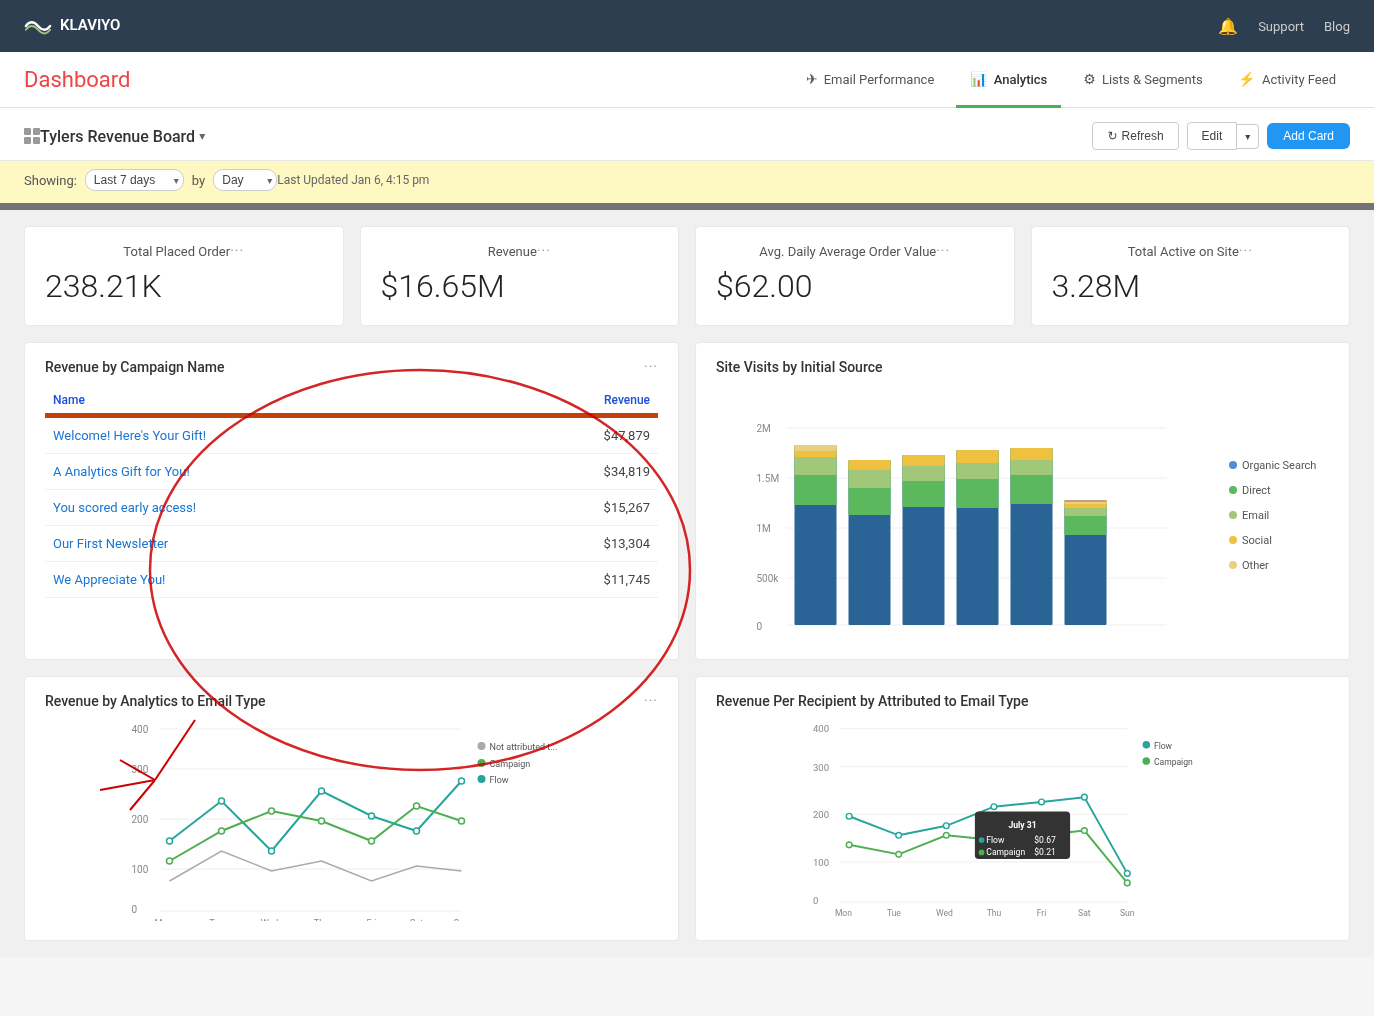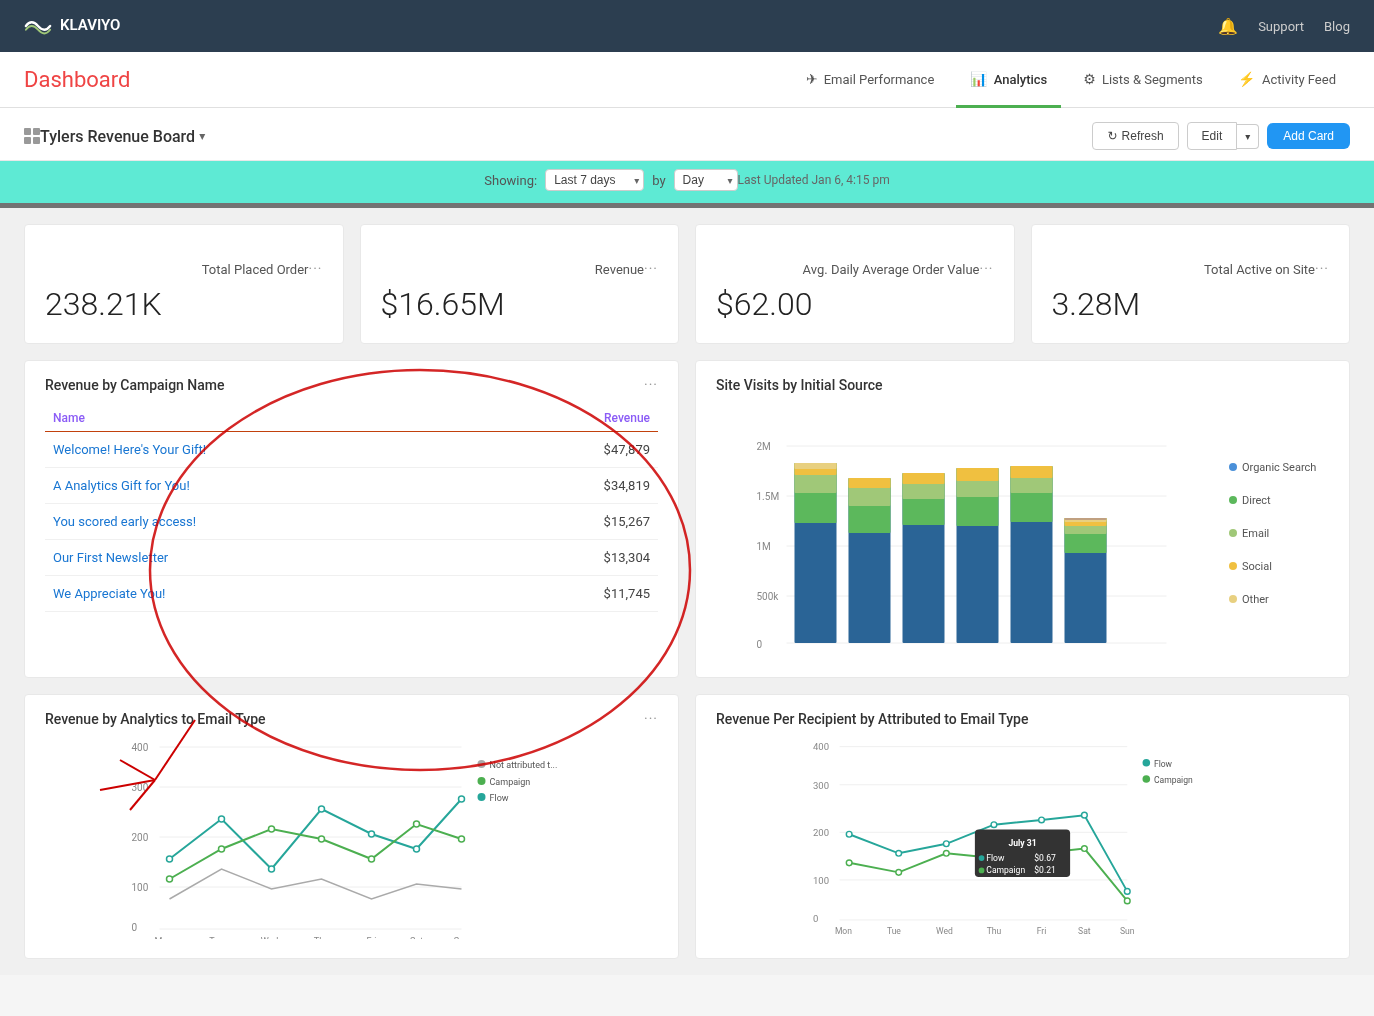--- a/index.html
+++ b/index.html
@@ -65,30 +65,30 @@
     .btn-add {
       padding: 6px 16px; background: #2196f3; color: white;
       border: none; border-radius: 6px; cursor: pointer; font-size: 12px; font-weight: 500;
     }
     .btn-edit-group { display: flex; align-items: center; }
     .btn-edit-dropdown { padding: 6px 8px; border: 1px solid #ccc; border-left: none; background: white; border-radius: 0 4px 4px 0; cursor: pointer; font-size: 10px; color: #444; }
     .btn-edit-main { border-radius: 4px 0 0 4px; }
 
     
     .filter-row {
-      background: #5eead4;
+      background: #fef9c3;
       padding: 8px 24px 12px;
       display: flex;
       align-items: center;
-      justify-content: center;
-      border-bottom: 5px solid #737373;
+      justify-content: flex-start;
+      border-bottom: 7px solid #737373;
     }
     .filter-left { display: flex; align-items: center; gap: 8px; font-size: 13px; color: #555; }
     .filter-select {
-      border: 1px solid #ccc; border-radius: 4px; padding: 3px 20px 3px 8px;
+      border: 1px solid #ccc; border-radius: 10px; padding: 3px 20px 3px 8px;
       font-size: 12px; color: #444; background: white; cursor: pointer; appearance: none;
       position: relative;
     }
     .select-wrapper { position: relative; display: inline-block; }
     .select-wrapper::after { content: '▾'; position: absolute; right: 5px; top: 50%; transform: translateY(-50%); font-size: 10px; color: #666; pointer-events: none; }
     .filter-last-updated { font-size: 12px; color: #666; }
 
     
     .cards-grid {
       display: grid;
@@ -96,21 +96,21 @@
       gap: 16px;
       padding: 16px 24px;
       background: #f0f0f0;
     }
     .metric-card {
       background: white;
       border-radius: 4px;
       padding: 16px 20px 20px;
       border: 1px solid #e8e8e8;
     }
-    .metric-card-header { display: flex; justify-content: flex-end; align-items: center; margin-bottom: 8px; margin-top: 20px; }
+    .metric-card-header { display: flex; justify-content: center; align-items: center; margin-bottom: 8px; }
     .metric-card-title { font-size: 13px; color: #555; font-weight: 400; }
     .metric-card-menu { color: #999; cursor: pointer; letter-spacing: 1px; font-size: 14px; }
     .metric-card-value { font-size: 32px; font-weight: 300; color: #222; }
 
     
     .charts-grid {
       display: grid;
       grid-template-columns: 1fr 1fr;
       gap: 16px;
       padding: 0 24px 16px;
@@ -121,30 +121,30 @@
       border-radius: 4px;
       padding: 16px 20px;
       border: 1px solid #e8e8e8;
     }
     .chart-card-header { display: flex; justify-content: space-between; align-items: center; margin-bottom: 12px; }
     .chart-title { font-size: 14px; font-weight: 500; color: #333; }
     .chart-menu { color: #999; cursor: pointer; letter-spacing: 1px; font-size: 14px; }
 
     
     .campaign-table { width: 100%; border-collapse: collapse; }
-    .campaign-table th { text-align: left; font-size: 12px; color: #8b5cf6; font-weight: 500; padding: 6px 8px; border-bottom: 1px solid #c2410c; }
+    .campaign-table th { text-align: left; font-size: 12px; color: #1d4ed8; font-weight: 500; padding: 6px 8px; border-bottom: 5px solid #c2410c; }
     .campaign-table th.right { text-align: right; }
     .campaign-table td { padding: 10px 8px; border-bottom: 1px solid #f0f0f0; font-size: 13px; }
     .campaign-table td.link { color: #1976d2; cursor: pointer; }
     .campaign-table td.right { text-align: right; color: #444; }
 
     
     .site-visits-chart { display: flex; gap: 12px; }
     .chart-area { flex: 1; margin-top: 33px; }
-    .chart-legend { display: flex; flex-direction: column; gap: 20px; justify-content: center; font-size: 11px; color: #555; min-width: 100px; }
+    .chart-legend { display: flex; flex-direction: column; gap: 12px; justify-content: center; font-size: 11px; color: #555; min-width: 100px; }
     .legend-item { display: flex; align-items: center; gap: 5px; }
     .legend-dot { width: 8px; height: 8px; border-radius: 50%; flex-shrink: 0; }
     svg text { font-family: -apple-system, BlinkMacSystemFont, 'Segoe UI', Roboto, sans-serif; }
   </style>
 </head>
 <body>
 
 <nav class="top-nav">
   <div class="nav-logo">
     <svg viewBox="0 0 30 20" fill="none">

